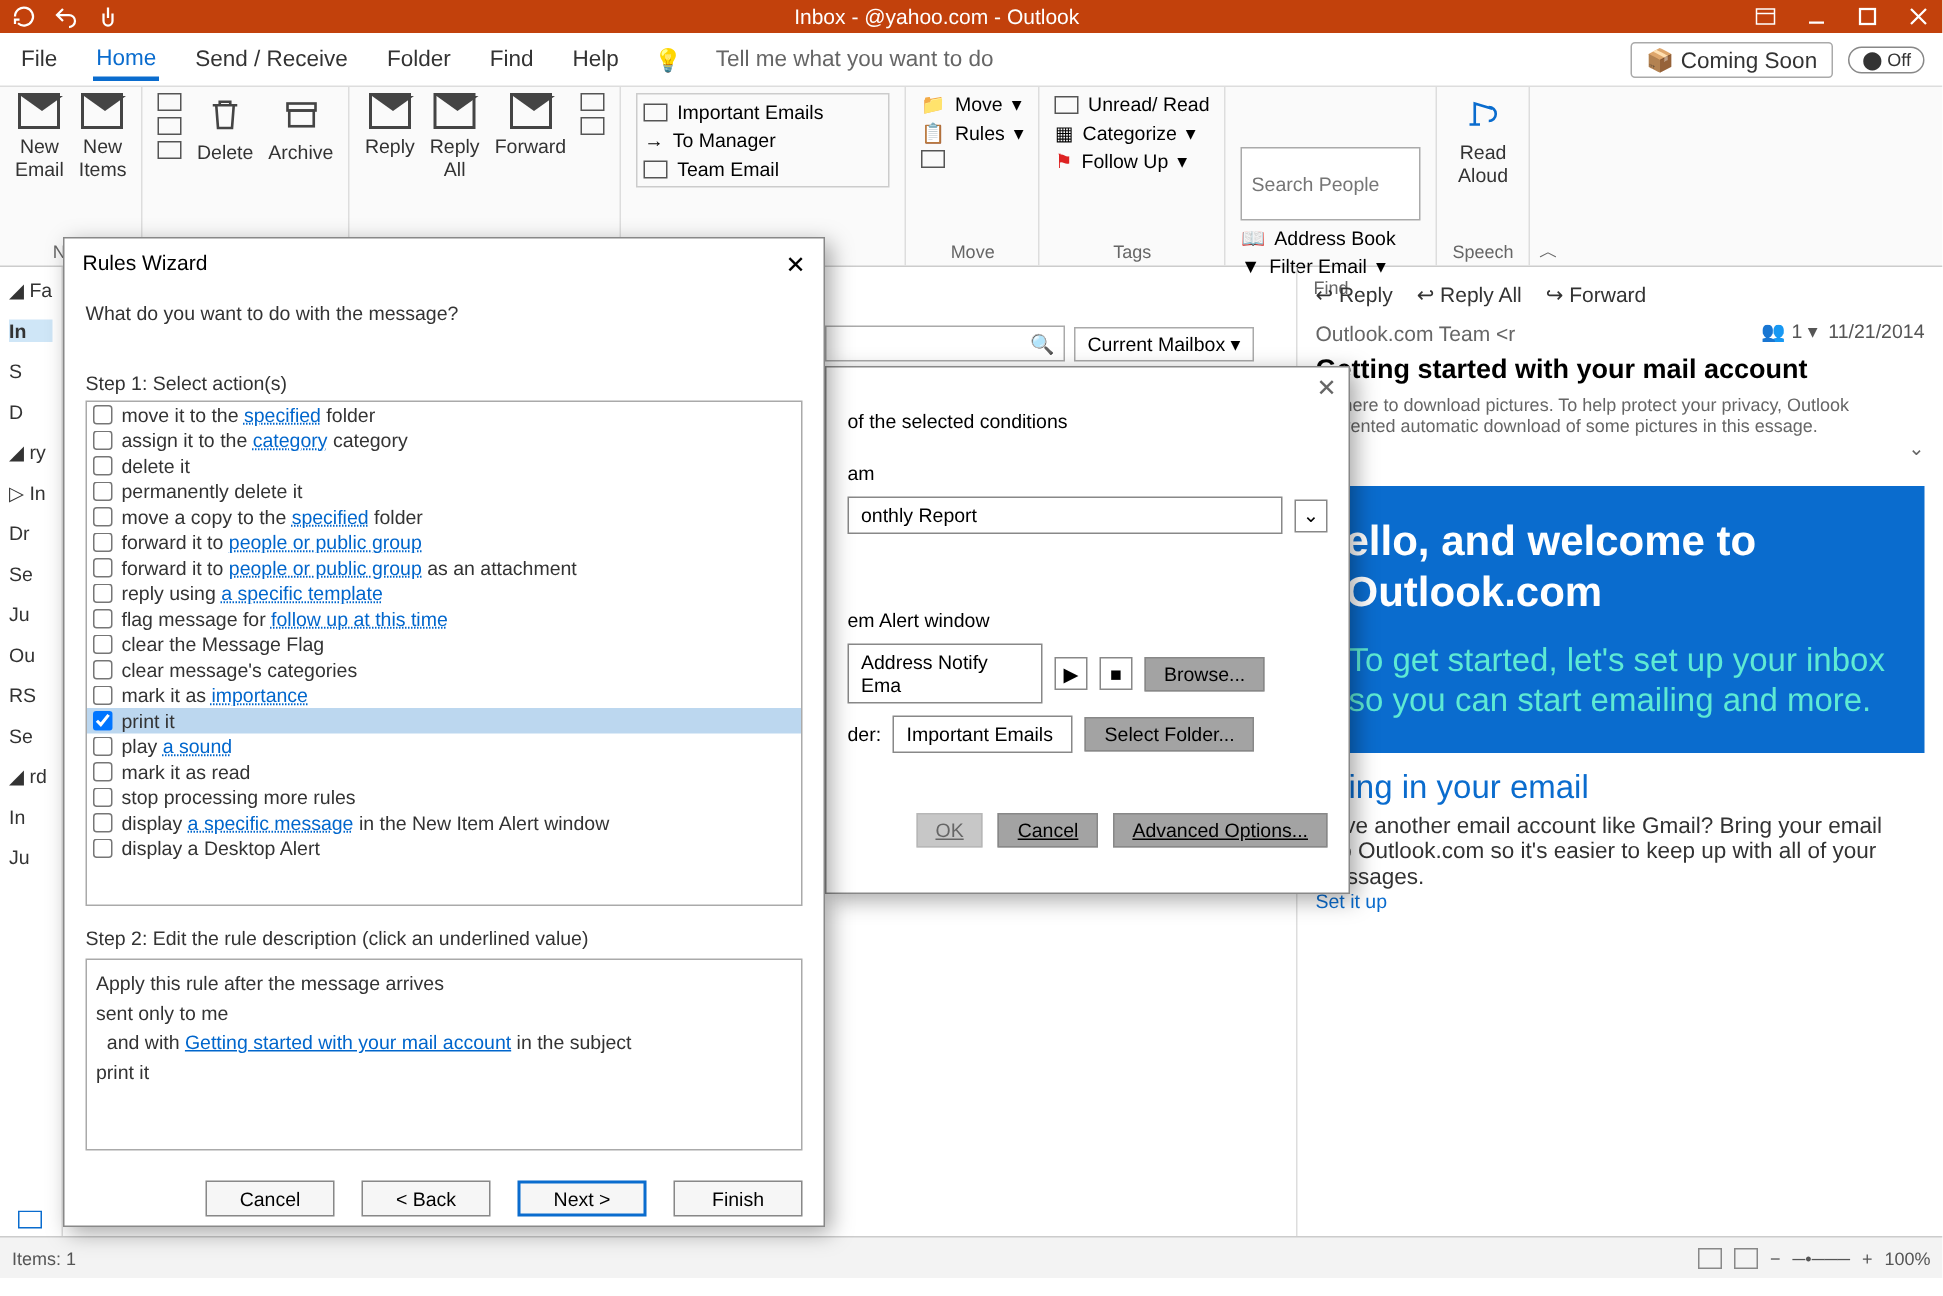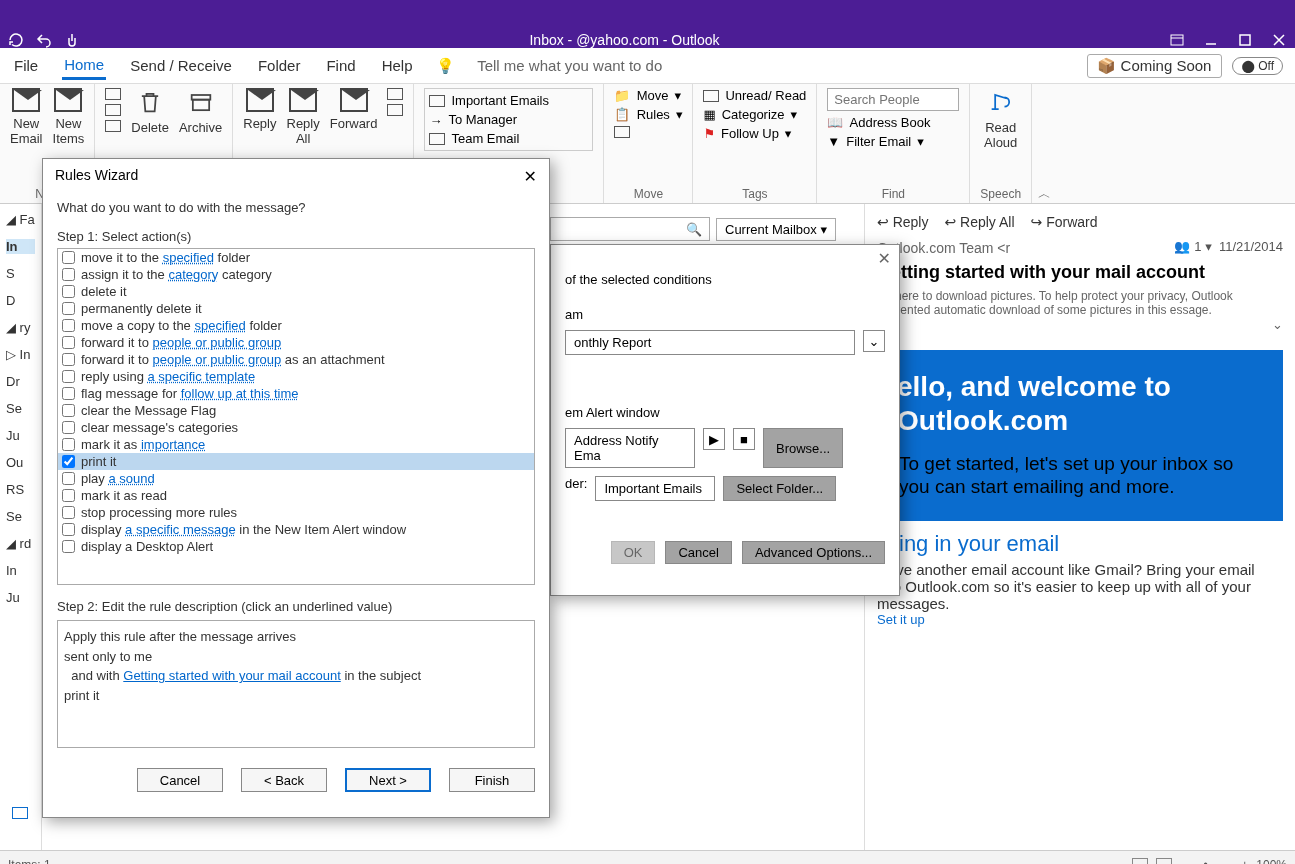--- a/index.html
+++ b/index.html
@@ -1,17 +1,17 @@
 <!DOCTYPE html>
 <html><head>
 <meta charset="utf-8">
 <style>
 * { box-sizing: border-box; margin: 0; padding: 0; font-family: "Segoe UI", Arial, sans-serif; }
 body { width: 1295px; height: 864px; background: #fff; overflow: hidden; position: relative; font-size: 13px; }
-.titlebar { height: 48px; background: #4c1d95; color: #fff; display: flex; align-items: flex-end; padding: 0 8px; }
+.titlebar { height: 22px; background: #c2410c; color: #fff; display: flex; align-items: center; padding: 0 8px; }
 .titlebar .left-icons { display: flex; gap: 12px; }
 .titlebar .title { flex: 1; text-align: center; font-size: 14px; }
 .titlebar .right-icons { display: flex; gap: 18px; }
 .ticon { width: 16px; height: 16px; display: inline-block; }
 .menubar { height: 36px; display: flex; align-items: center; border-bottom: 1px solid #ddd; padding: 0 12px; gap: 22px; color: #333; font-size: 15px; }
 .menubar .tab { cursor: pointer; padding: 4px 2px; }
 .menubar .tab.active { color: #0a6cce; border-bottom: 3px solid #0a6cce; }
 .menubar .right { margin-left: auto; display: flex; align-items: center; gap: 10px; }
 .menubar .coming { border: 1px solid #aaa; padding: 2px 10px; border-radius: 3px; }
 .menubar .toggle { border: 1px solid #888; border-radius: 10px; padding: 1px 8px; font-size: 12px; }
@@ -56,33 +56,33 @@
 .actions-list input { width: 13px; height: 13px; }
 .ulink { color: #0066cc; text-decoration: underline; cursor: pointer; }
 .ulink.dotted { text-decoration-style: dotted; }
 .desc-box { border: 1px solid #aaa; height: 128px; padding: 6px; margin-top: 6px; line-height: 1.5; }
 .dlg-buttons { display: flex; gap: 18px; justify-content: flex-end; padding: 14px; }
 .dlg-buttons button { width: 86px; height: 24px; border: 1px solid #888; background: #f6f6f6; cursor: pointer; font-size: 13px; }
 .dlg-buttons button.primary { border: 2px solid #0a6cce; }
 
 
 .rule-opt { left: 550px; top: 244px; width: 350px; height: 352px; z-index: 20; }
-.rule-opt .row { display: flex; gap: 8px; margin: 8px 0; }
+.rule-opt .row { display: flex; align-items: center; gap: 8px; margin: 8px 0; }
 .rule-opt .field { border: 1px solid #888; padding: 4px 8px; background: #fff; flex: 1; font-size: 13px; }
 .rule-opt button { border: 1px solid #888; background: #a3a3a3; padding: 3px 12px; cursor: pointer; font-size: 13px; }
 .rule-opt .sq { width: 22px; height: 22px; border: 1px solid #888; background: #fff; display: inline-flex; align-items: center; justify-content: center; }
 .rule-opt .close-row { display:flex; justify-content:flex-end; padding:4px 8px;}
-.rule-opt .bottom { display: flex; gap: 10px; justify-content: flex-end; margin-top: 40px; }
+.rule-opt .bottom { display: flex; gap: 10px; justify-content: flex-end; margin-top: 40px; text-decoration: underline; }
 
 
 .search-row { position: absolute; left: 550px; top: 215px; height: 28px; display: flex; gap: 6px; align-items: center; }
 .search-row .sbox { width: 160px; height: 24px; border: 1px solid #aaa; display:flex; align-items:center; justify-content:flex-end; padding:0 6px;}
 .search-row .mbox { border: 1px solid #aaa; padding: 3px 8px; font-size: 13px; }
 
-.people-search { border:1px solid #aaa; padding:3px 6px; font-size:13px; color:#888; width:132px;}
+.people-search { border:1px solid #aaa; padding:16px 6px; font-size:13px; color:#888; width:120px;margin-top:36px;}
 .meta-row { display:flex; justify-content:space-between; font-size:13px; color:#555; align-items:center;}
 </style>
 </head>
 <body>
 
 <div class="titlebar">
   <div class="left-icons">
     <span class="ticon"><svg viewBox="0 0 16 16">
           <path d="M2 8a6 6 0 1 1 2 4.5" fill="none" stroke="#fff" stroke-width="1.5"></path>
           <path d="M2 13v-3h3" fill="none" stroke="#fff" stroke-width="1.5"></path>
@@ -284,21 +284,21 @@
       <span>↪ <span>Forward</span></span>
     </div>
     <div class="meta-row">
       <span class="from">Outlook.com Team &lt;r</span>
       <span><span>👥 <span>1</span> ▾</span>&nbsp;&nbsp;<span>11/21/2014</span></span>
     </div>
     <div class="subj">Getting started with your mail account</div>
     <div class="warn">ick here to download pictures. To help protect your privacy, Outlook prevented automatic download of some pictures in this essage.</div>
     <div style="text-align:right;color:#666">⌄</div>
     <div class="preview"><span style="font-weight:700">ello, and welcome to Outlook.com</span>
-      <div class="text1" style="font-size:19px;margin-top:14px;color:#000000;background:transparent">To get started, let's set up your inbox so you can start emailing and more.</div>
+      <div class="text1" style="font-size:22px;margin-top:14px;color:#5eead4;background:transparent">To get started, let's set up your inbox so you can start emailing and more.</div>
     </div>
     <div class="h2">Bring in your email</div>
     <div class="text2">Have another email account like Gmail? Bring your email into Outlook.com so it's easier to keep up with all of your messages.</div>
     <div class="link">Set it up</div>
   </div>
 </div>
 
 <div class="statusbar">
   <span>Items: 1</span>
   <div class="right">
@@ -342,21 +342,21 @@
   </div>
 </div>
 
 <div class="dialog rules-wiz">
   <div class="dlg-title">
     <span>Rules Wizard</span>
     <span style="cursor:pointer;font-size:16px">✕</span>
   </div>
   <div class="dlg-body">
     <div>What do you want to do with the message?</div>
-    <div style="margin-top:14px">Step 1: Select action(s)</div>
+    <div style="margin-top:32px">Step 1: Select action(s)</div>
     <div class="actions-list" id="actions-list">
         <label>
           <input type="checkbox" style="">
           <span>move it to the <span class="ulink dotted">specified</span> folder</span>
         </label>
         <label>
           <input type="checkbox" style="">
           <span>assign it to the <span class="ulink dotted">category</span> category</span>
         </label>
         <label>

